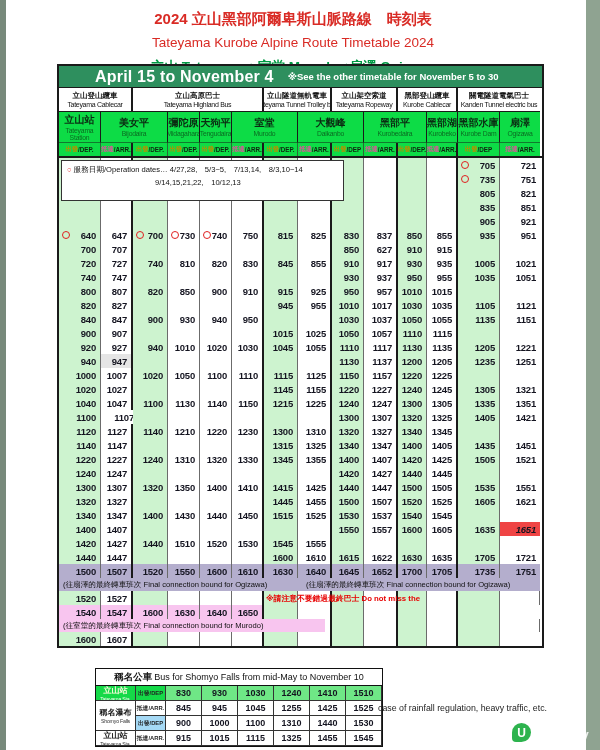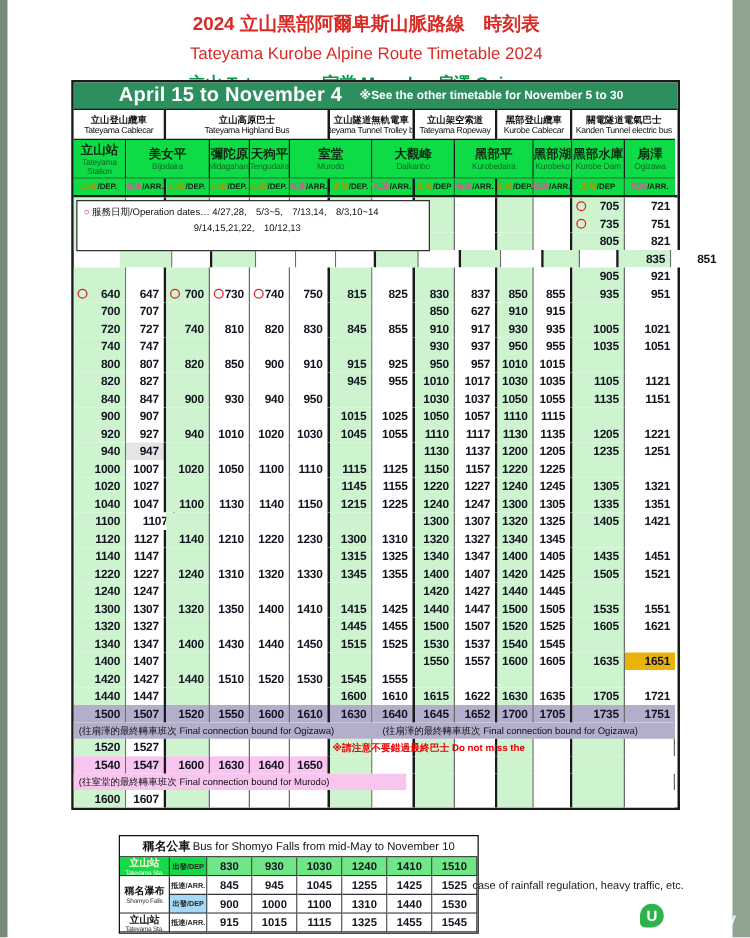--- a/index.html
+++ b/index.html
@@ -225,21 +225,21 @@
           <div class="tcell thick" style="background: rgb(255, 255, 255);"></div>
           <div class="tcell" style="background: rgb(205, 243, 207);"></div>
           <div class="tcell thick" style="background: rgb(255, 255, 255);"></div>
           <div class="tcell" style="background: rgb(205, 243, 207);">
             <span>805</span>
           </div>
           <div class="tcell" style="background: rgb(255, 255, 255);">
             <span>821</span>
           </div>
         </div>
-        <div class="trow" style="grid-template-columns: 42px 32px 35px 32px 32px 32px 34px 34px 32px 34px 29px 31px 42px 40px; height: 14px; padding-left: 37px;">
+        <div class="trow" style="grid-template-columns: 42px 32px 35px 32px 32px 32px 34px 34px 32px 34px 29px 31px 42px 40px; height: 14px;">
           <div class="tcell" style="background: rgb(205, 243, 207);"></div>
           <div class="tcell thick" style="background: rgb(255, 255, 255);"></div>
           <div class="tcell" style="background: rgb(205, 243, 207);"></div>
           <div class="tcell" style="background: rgb(255, 255, 255);"></div>
           <div class="tcell" style="background: rgb(255, 255, 255);"></div>
           <div class="tcell thick" style="background: rgb(255, 255, 255);"></div>
           <div class="tcell" style="background: rgb(205, 243, 207);"></div>
           <div class="tcell thick" style="background: rgb(255, 255, 255);"></div>
           <div class="tcell" style="background: rgb(205, 243, 207);"></div>
           <div class="tcell thick" style="background: rgb(255, 255, 255);"></div>
@@ -1089,21 +1089,21 @@
           </div>
           <div class="tcell" style="background: rgb(205, 243, 207);">
             <span>1600</span>
           </div>
           <div class="tcell thick" style="background: rgb(255, 255, 255);">
             <span>1605</span>
           </div>
           <div class="tcell" style="background: rgb(205, 243, 207);">
             <span>1635</span>
           </div>
-          <div class="tcell" style="background: #eab308;">
+          <div class="tcell" style="background: #ef4444; font-style: italic;">
             <span>1651</span>
           </div>
         </div>
         <div class="trow" style="grid-template-columns: 42px 32px 35px 32px 32px 32px 34px 34px 32px 34px 29px 31px 42px 40px; height: 14px;">
           <div class="tcell" style="background: rgb(205, 243, 207);">
             <span>1420</span>
           </div>
           <div class="tcell thick" style="background: rgb(255, 255, 255);">
             <span>1427</span>
           </div>

